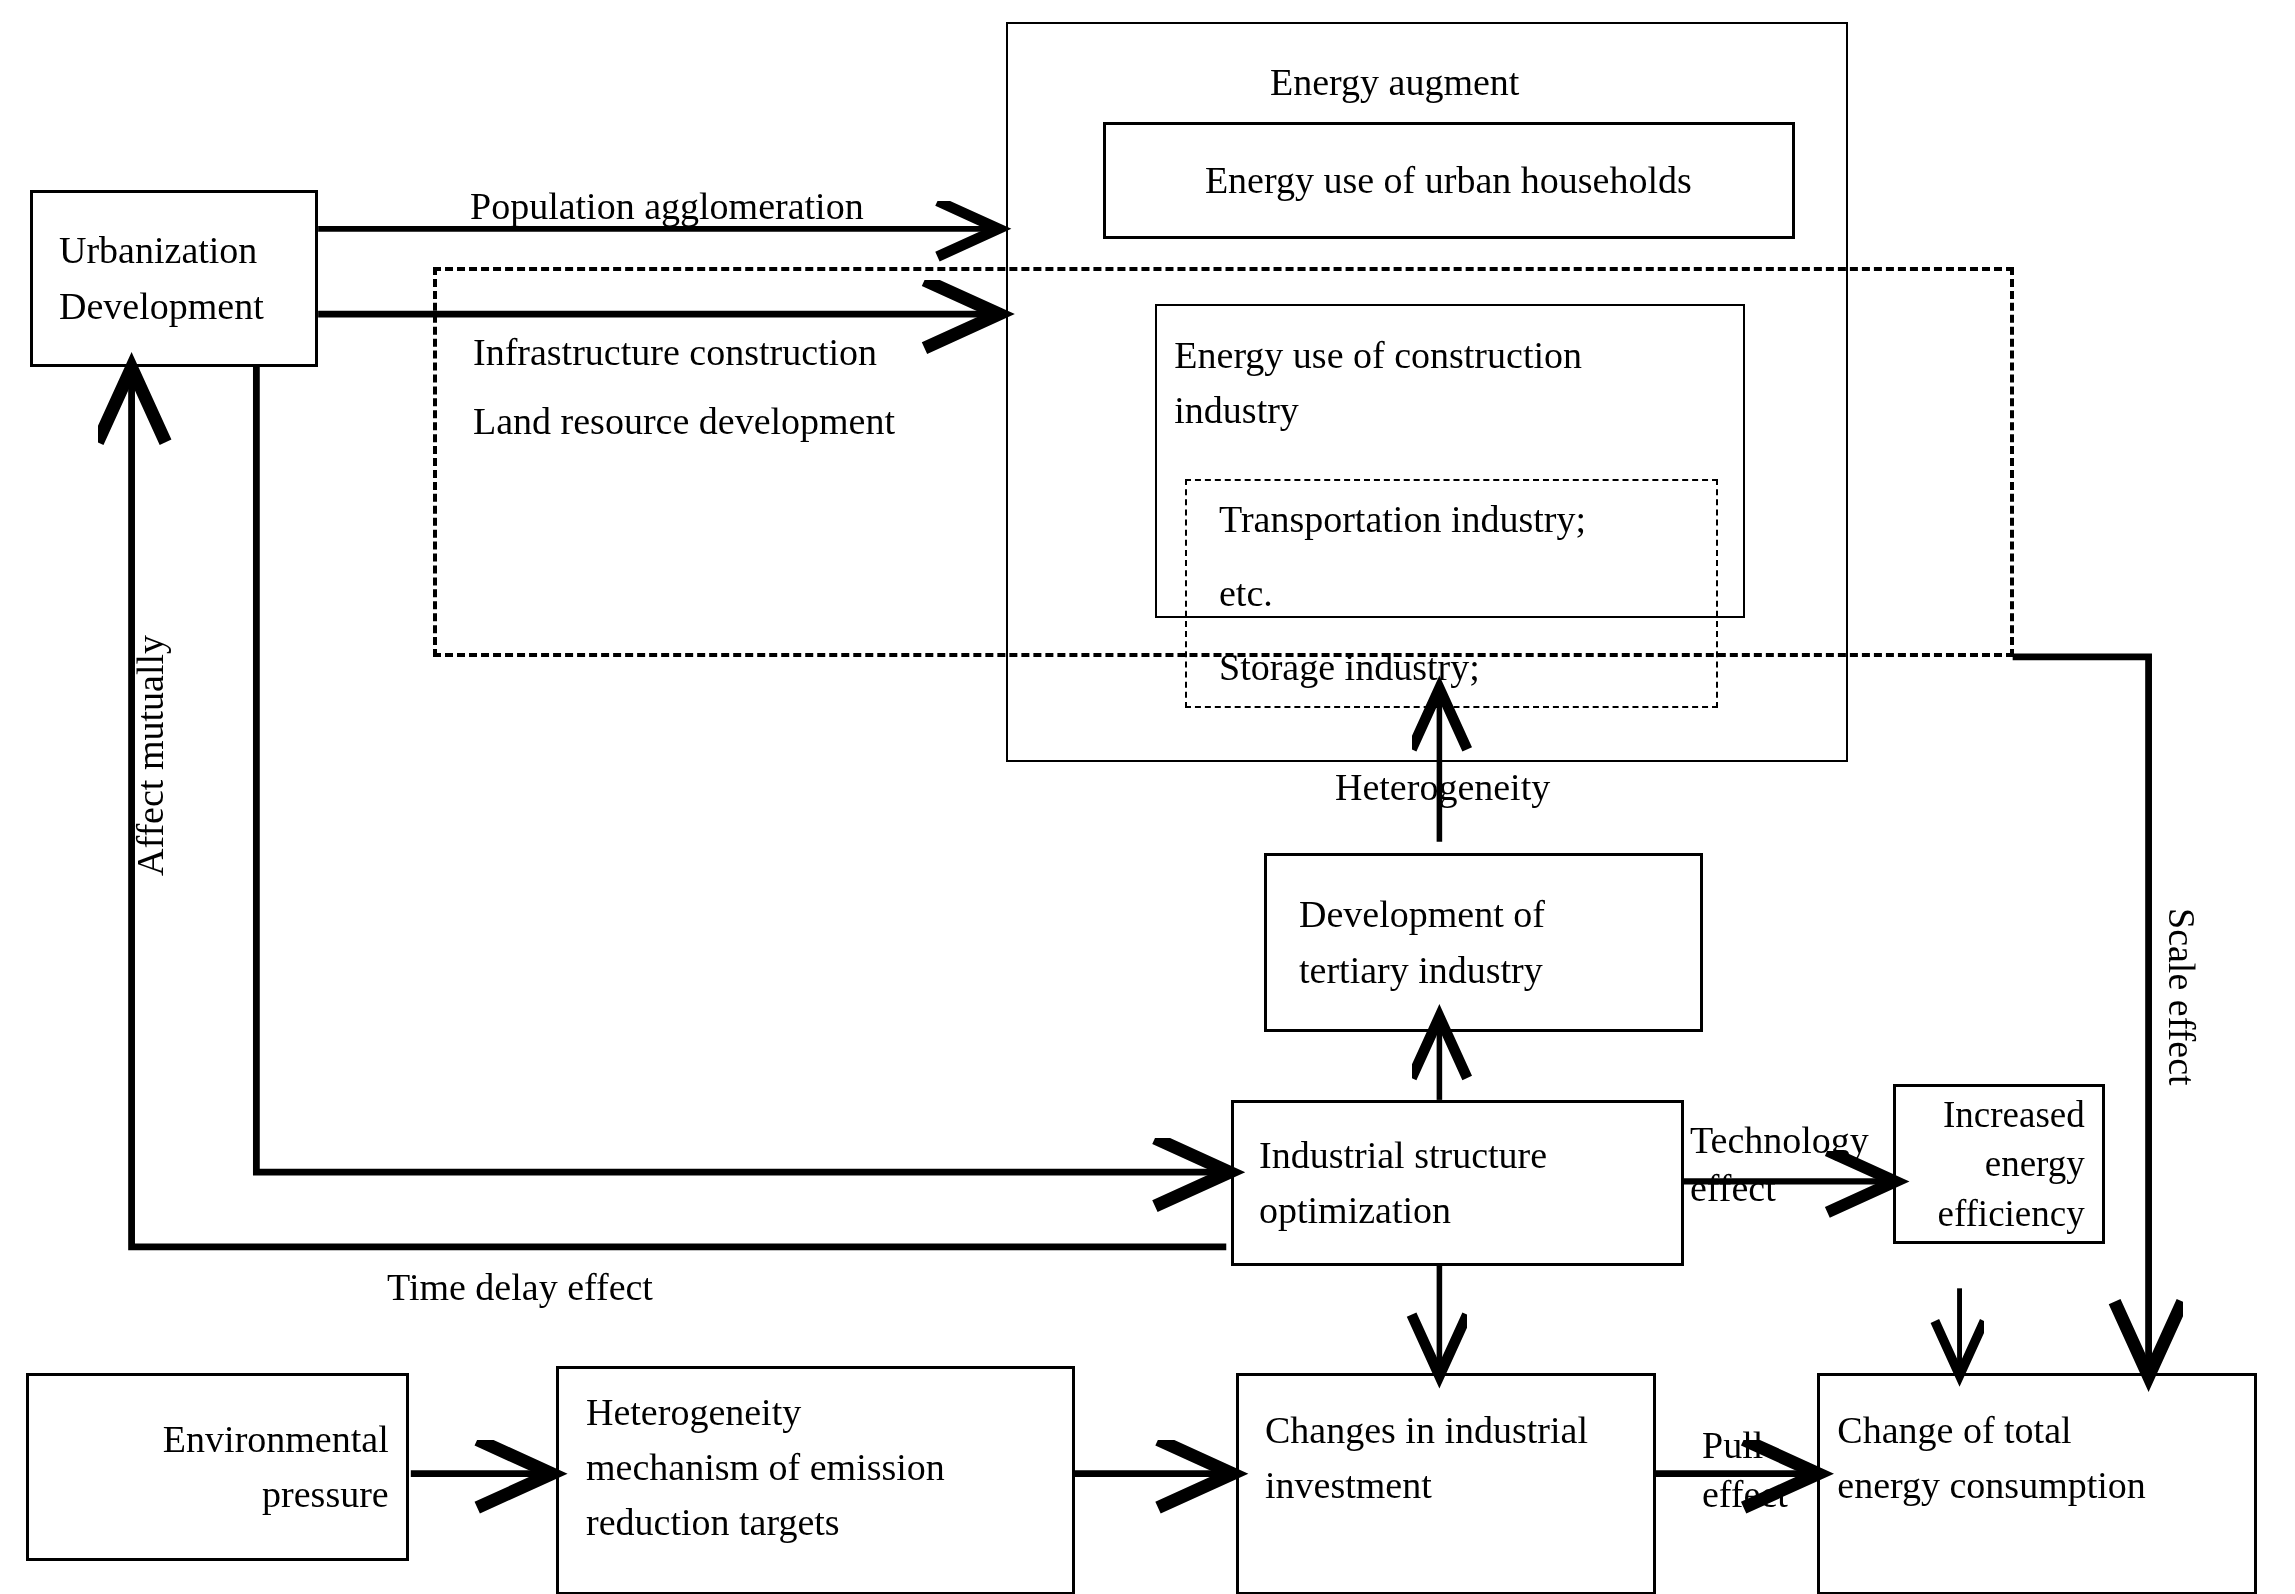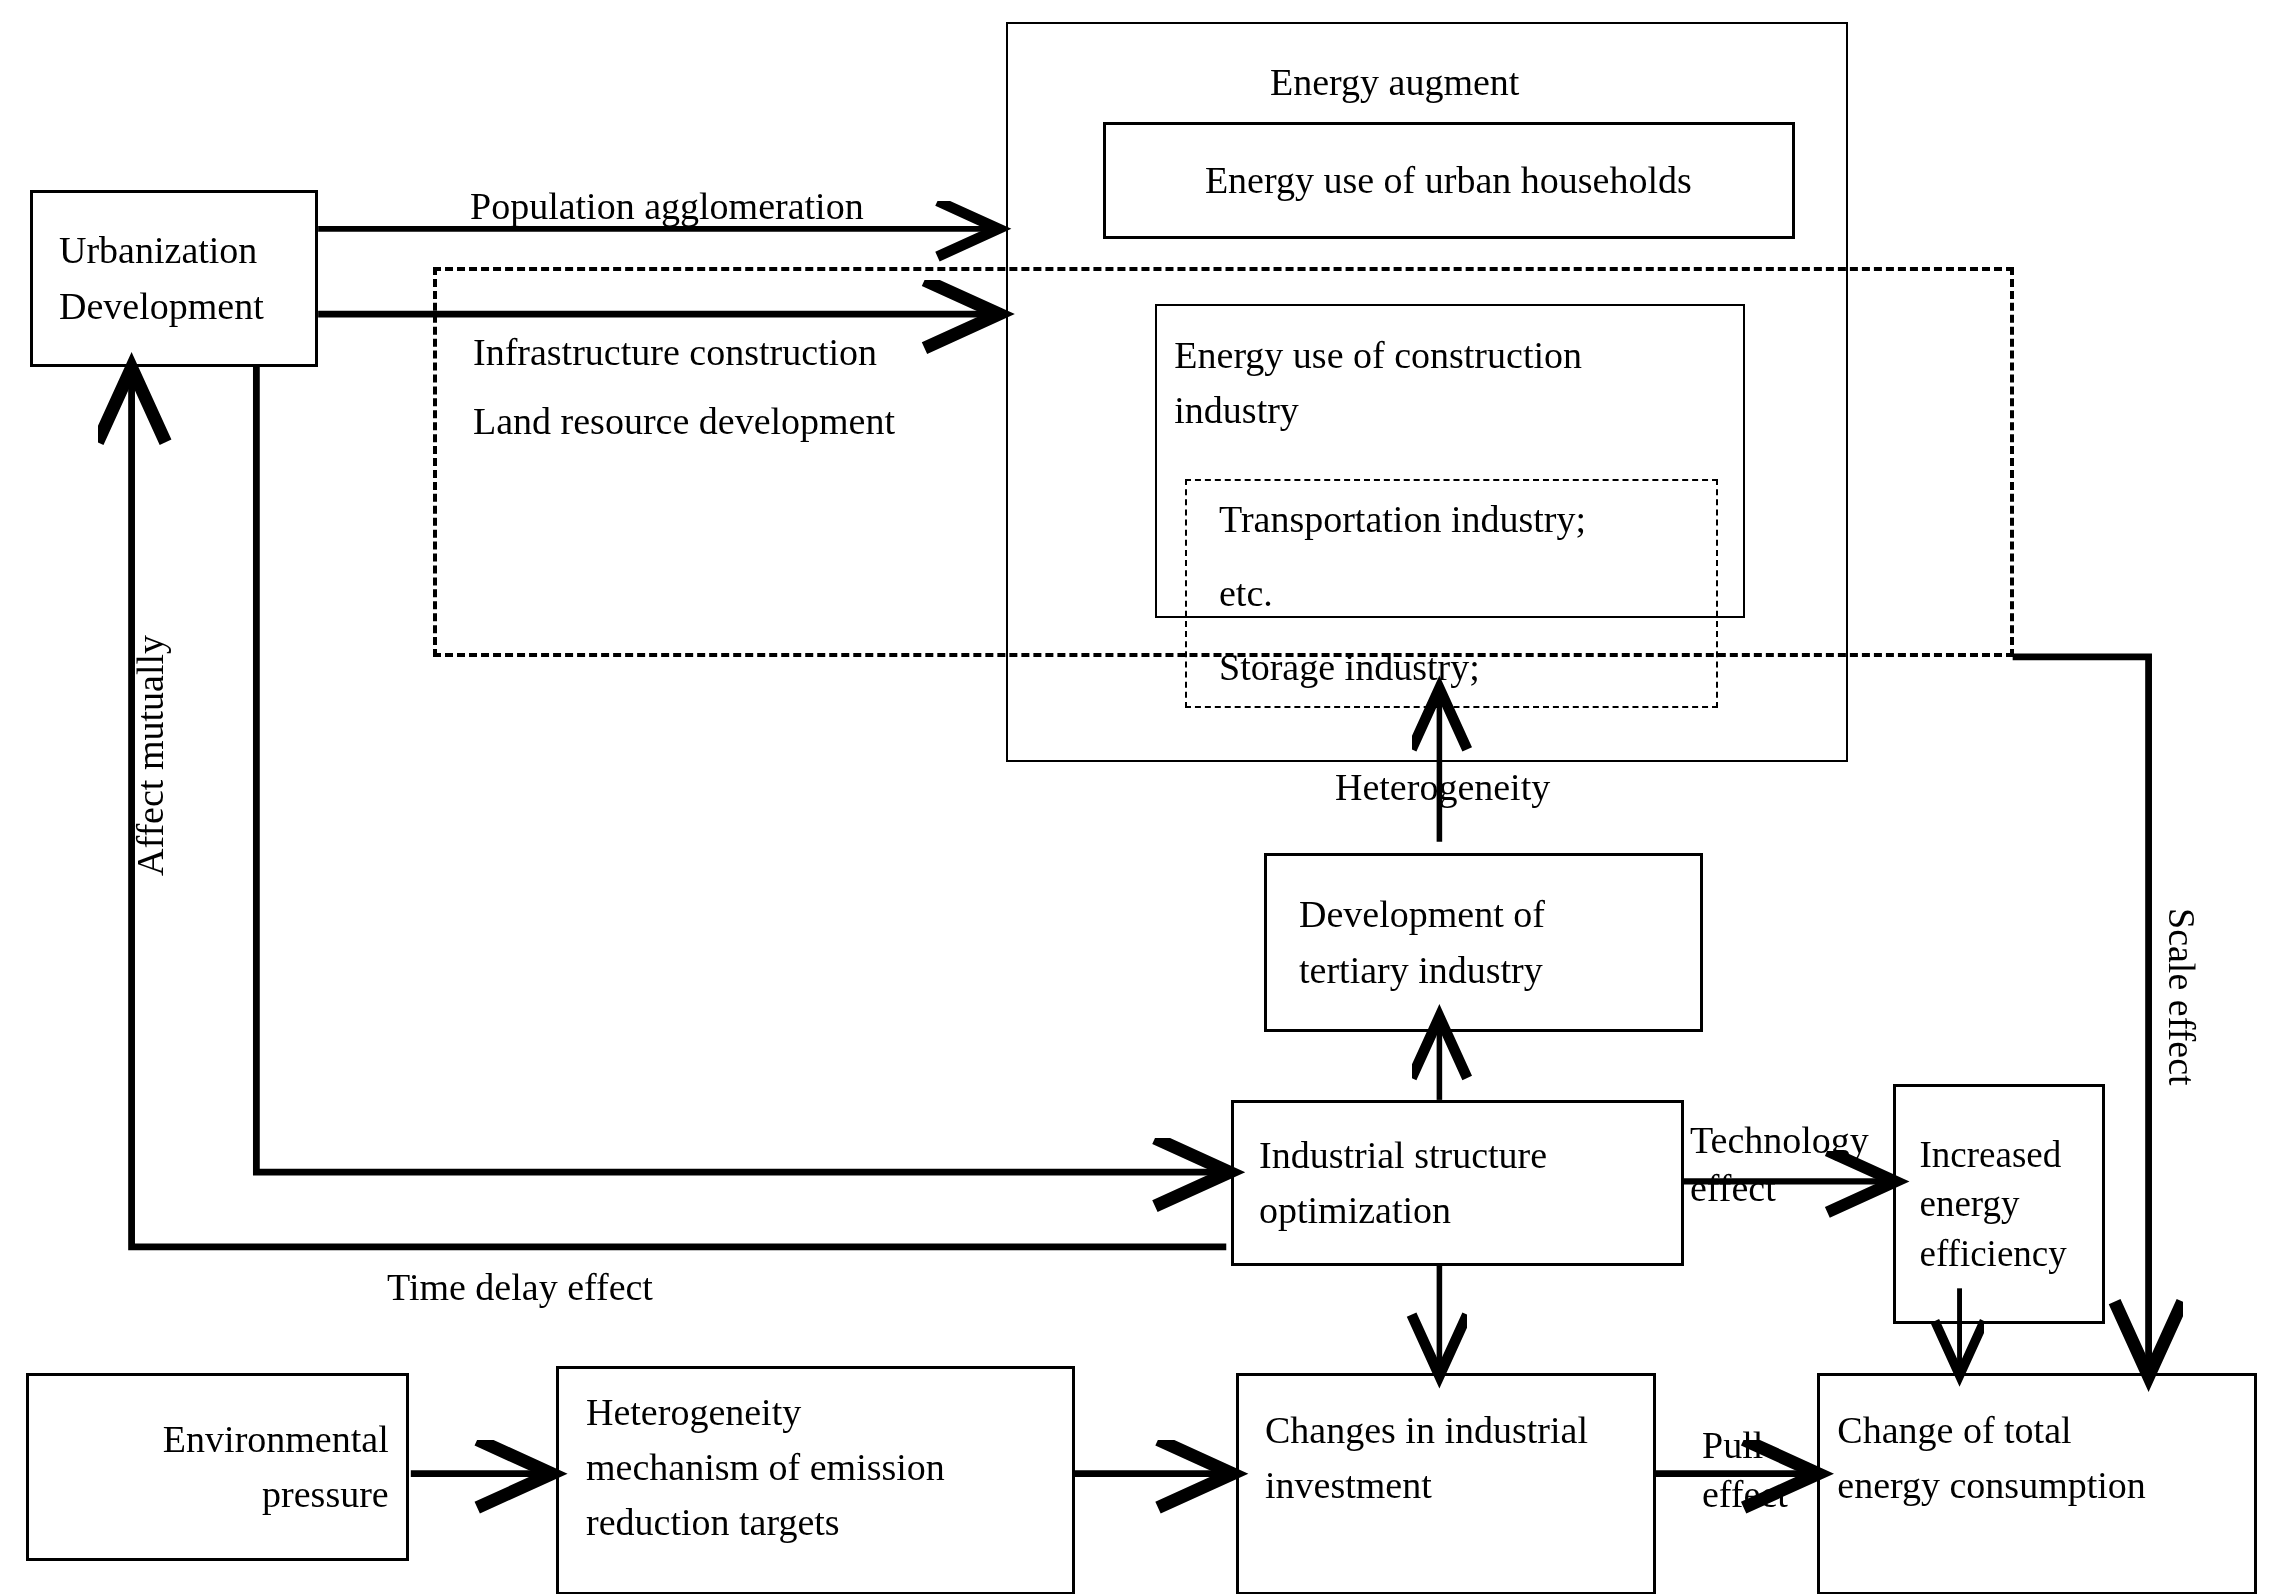--- a/index.html
+++ b/index.html
@@ -135,21 +135,21 @@
   <div class="node" style="left:1264px; top:839px; width:439px; height:179px; padding-left:32px;margin-top:14px;">
     <span class="ln">Development of</span>
     <span class="ln">tertiary industry</span>
   </div>
 
   <div class="node" style="left:1231px; top:1100px; width:453px; height:166px; padding-left:25px;">
     <span class="ln">Industrial    structure</span>
     <span class="ln">optimization</span>
   </div>
 
-  <div class="node" style="left:1893px; top:1084px; width:212px; height:240px; padding-left:23.5px; font-size:37px; line-height:1.33;">
+  <div class="node" style="left:1893px; top:1084px; width:212px; height:160px; padding-left:23.5px; font-size:37px; line-height:1.33;align-items:flex-end;">
     <span class="ln">Increased</span>
     <span class="ln">energy</span>
     <span class="ln">efficiency</span>
   </div>
 
   <div class="node" style="left:26px; top:1373px; width:383px; height:188px; padding-left:28px;text-align:right;">
     <span class="ln">Environmental</span>
     <span class="ln">pressure</span>
   </div>
 

